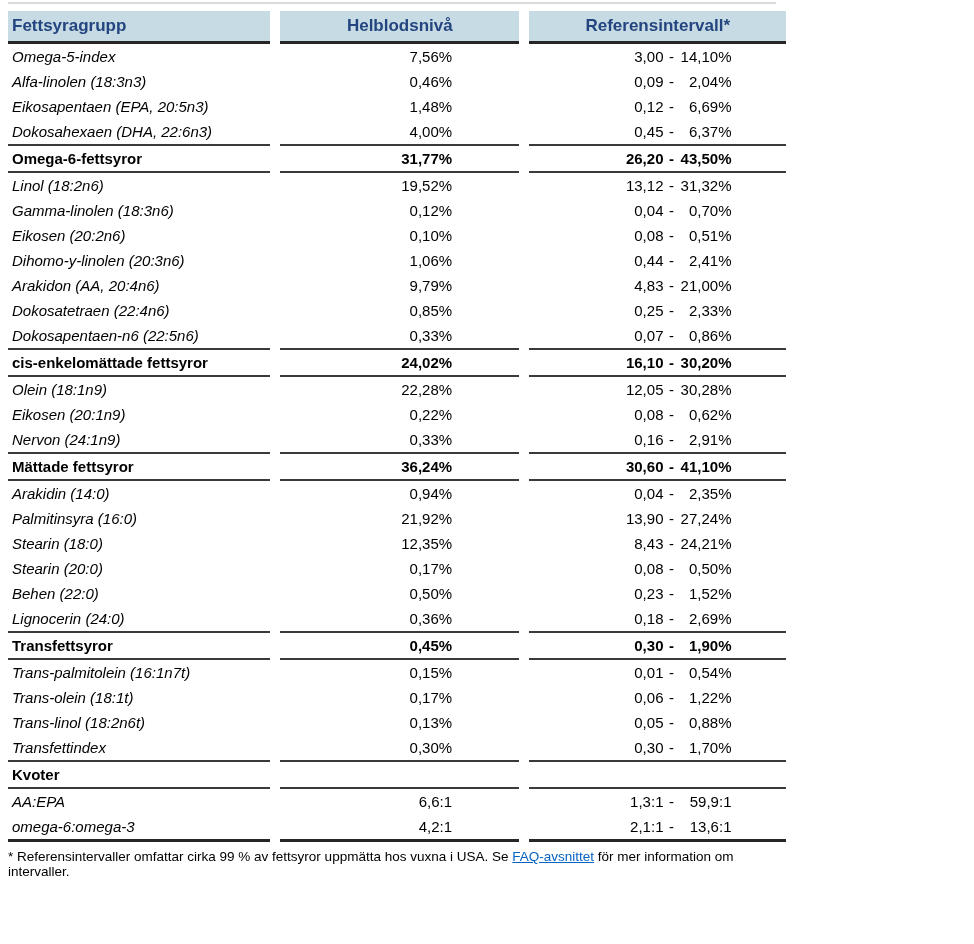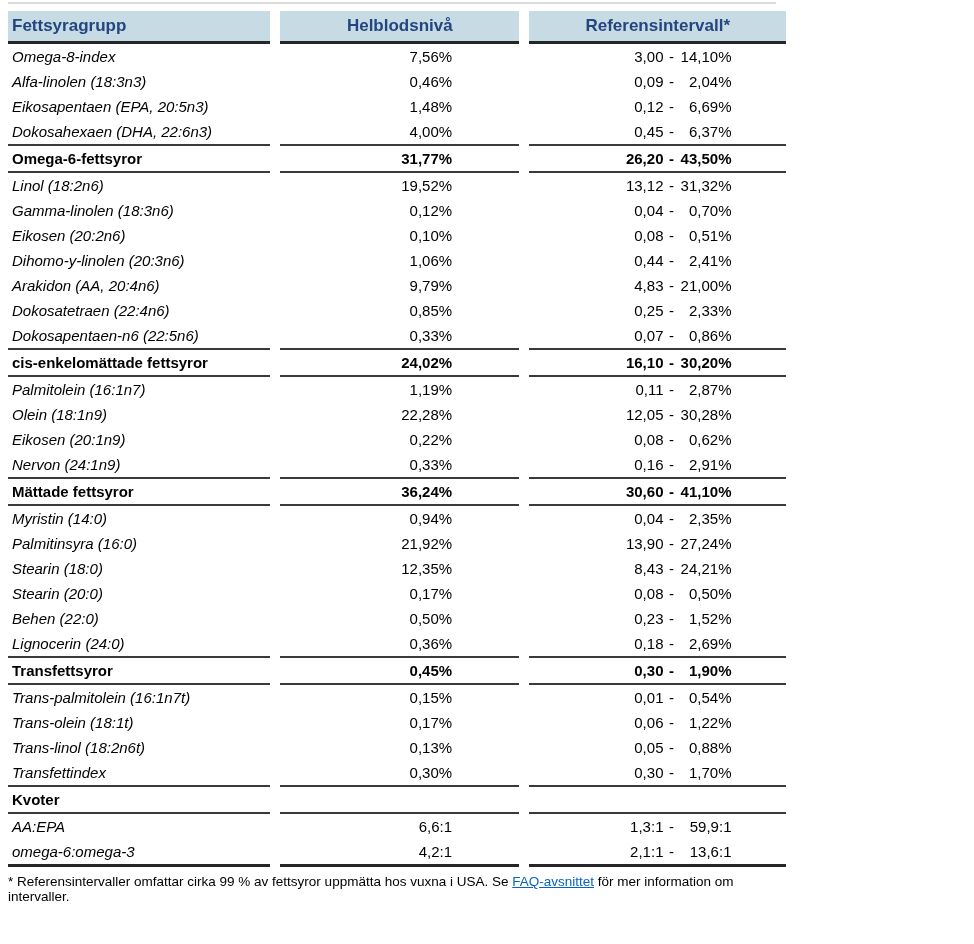--- a/index.html
+++ b/index.html
@@ -49,21 +49,21 @@
       </colgroup>
     <thead>
       <tr>
         <th class="h-name">Fettsyragrupp</th>
         <th class="h-level">Helblodsnivå</th>
         <th class="h-ref">Referensintervall*</th>
       </tr>
     </thead>
     <tbody>
         <tr class="item">
-          <td class="c-name">Omega-8-index</td>
+          <td class="c-name">Omega-5-index</td>
           <td>
             <div class="level-box">7,56%</div>
           </td>
           <td>
             <div class="ref-box">
               <span class="lo">3,00</span>
               <span class="dash">-</span>
               <span class="hi">14,10%</span>
             </div>
           </td>
@@ -218,33 +218,20 @@
           </td>
           <td>
             <div class="ref-box">
               <span class="lo">16,10</span>
               <span class="dash">-</span>
               <span class="hi">30,20%</span>
             </div>
           </td>
         </tr>
         <tr class="item">
-          <td class="c-name">Palmitolein (16:1n7)</td>
-          <td>
-            <div class="level-box">1,19%</div>
-          </td>
-          <td>
-            <div class="ref-box">
-              <span class="lo">0,11</span>
-              <span class="dash">-</span>
-              <span class="hi">2,87%</span>
-            </div>
-          </td>
-        </tr>
-        <tr class="item">
           <td class="c-name">Olein (18:1n9)</td>
           <td>
             <div class="level-box">22,28%</div>
           </td>
           <td>
             <div class="ref-box">
               <span class="lo">12,05</span>
               <span class="dash">-</span>
               <span class="hi">30,28%</span>
             </div>
@@ -283,21 +270,21 @@
           </td>
           <td>
             <div class="ref-box">
               <span class="lo">30,60</span>
               <span class="dash">-</span>
               <span class="hi">41,10%</span>
             </div>
           </td>
         </tr>
         <tr class="item">
-          <td class="c-name">Myristin (14:0)</td>
+          <td class="c-name">Arakidin (14:0)</td>
           <td>
             <div class="level-box">0,94%</div>
           </td>
           <td>
             <div class="ref-box">
               <span class="lo">0,04</span>
               <span class="dash">-</span>
               <span class="hi">2,35%</span>
             </div>
           </td>

